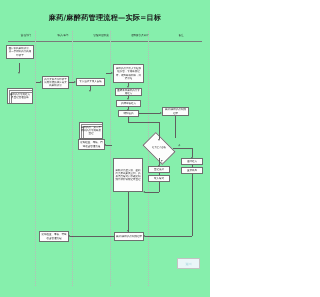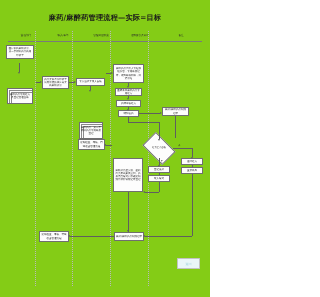--- a/index.html
+++ b/index.html
@@ -6,21 +6,21 @@
   body{
     width:210px;height:297px;
     background:#ffffff;
     font-family:"DejaVu Sans","Liberation Sans",sans-serif;
     overflow:hidden;
     position:relative;
   }
   #page{
     position:absolute;inset:0;
     width:210px;height:297px;
-    background:#84cc16;
+    background:#86efac;
     overflow:hidden;
   }
 
   
   .title{
     position:absolute;left:0;top:13px;width:210px;
     text-align:center;
     font-size:7.2px;
     font-weight:bold;
     color:#1b1b1b;

